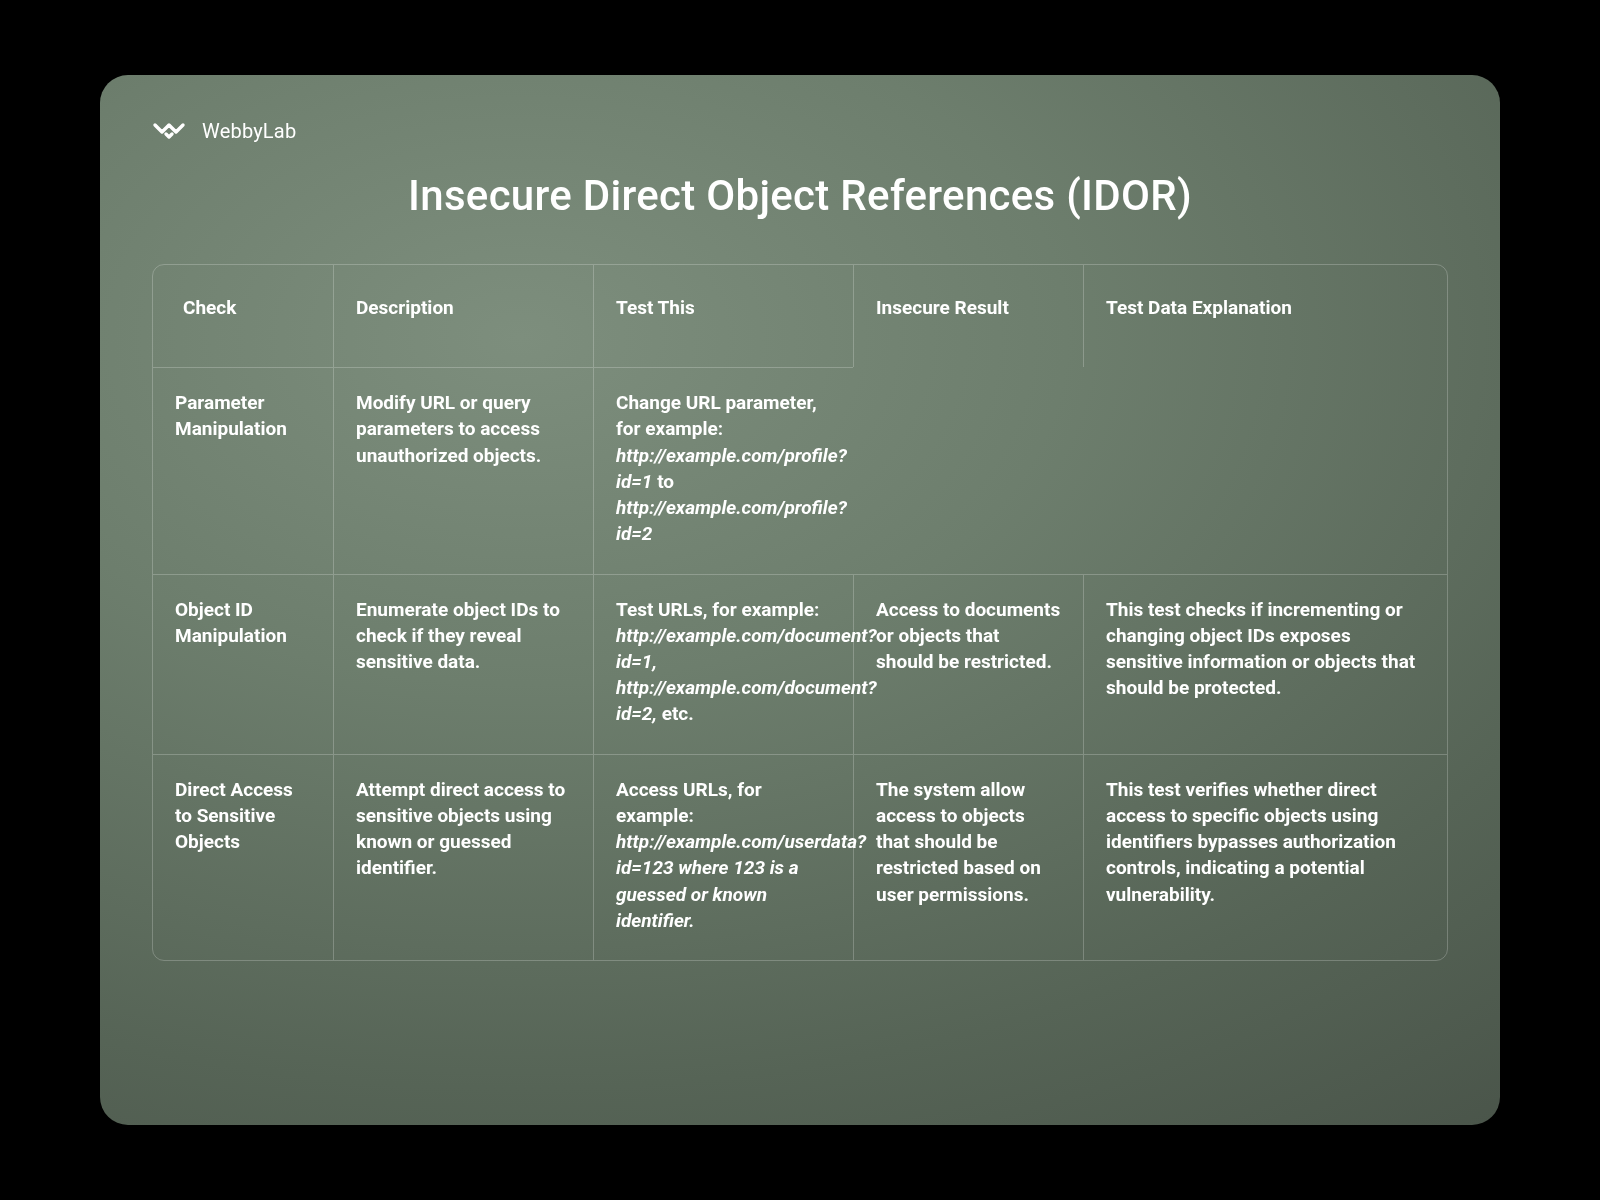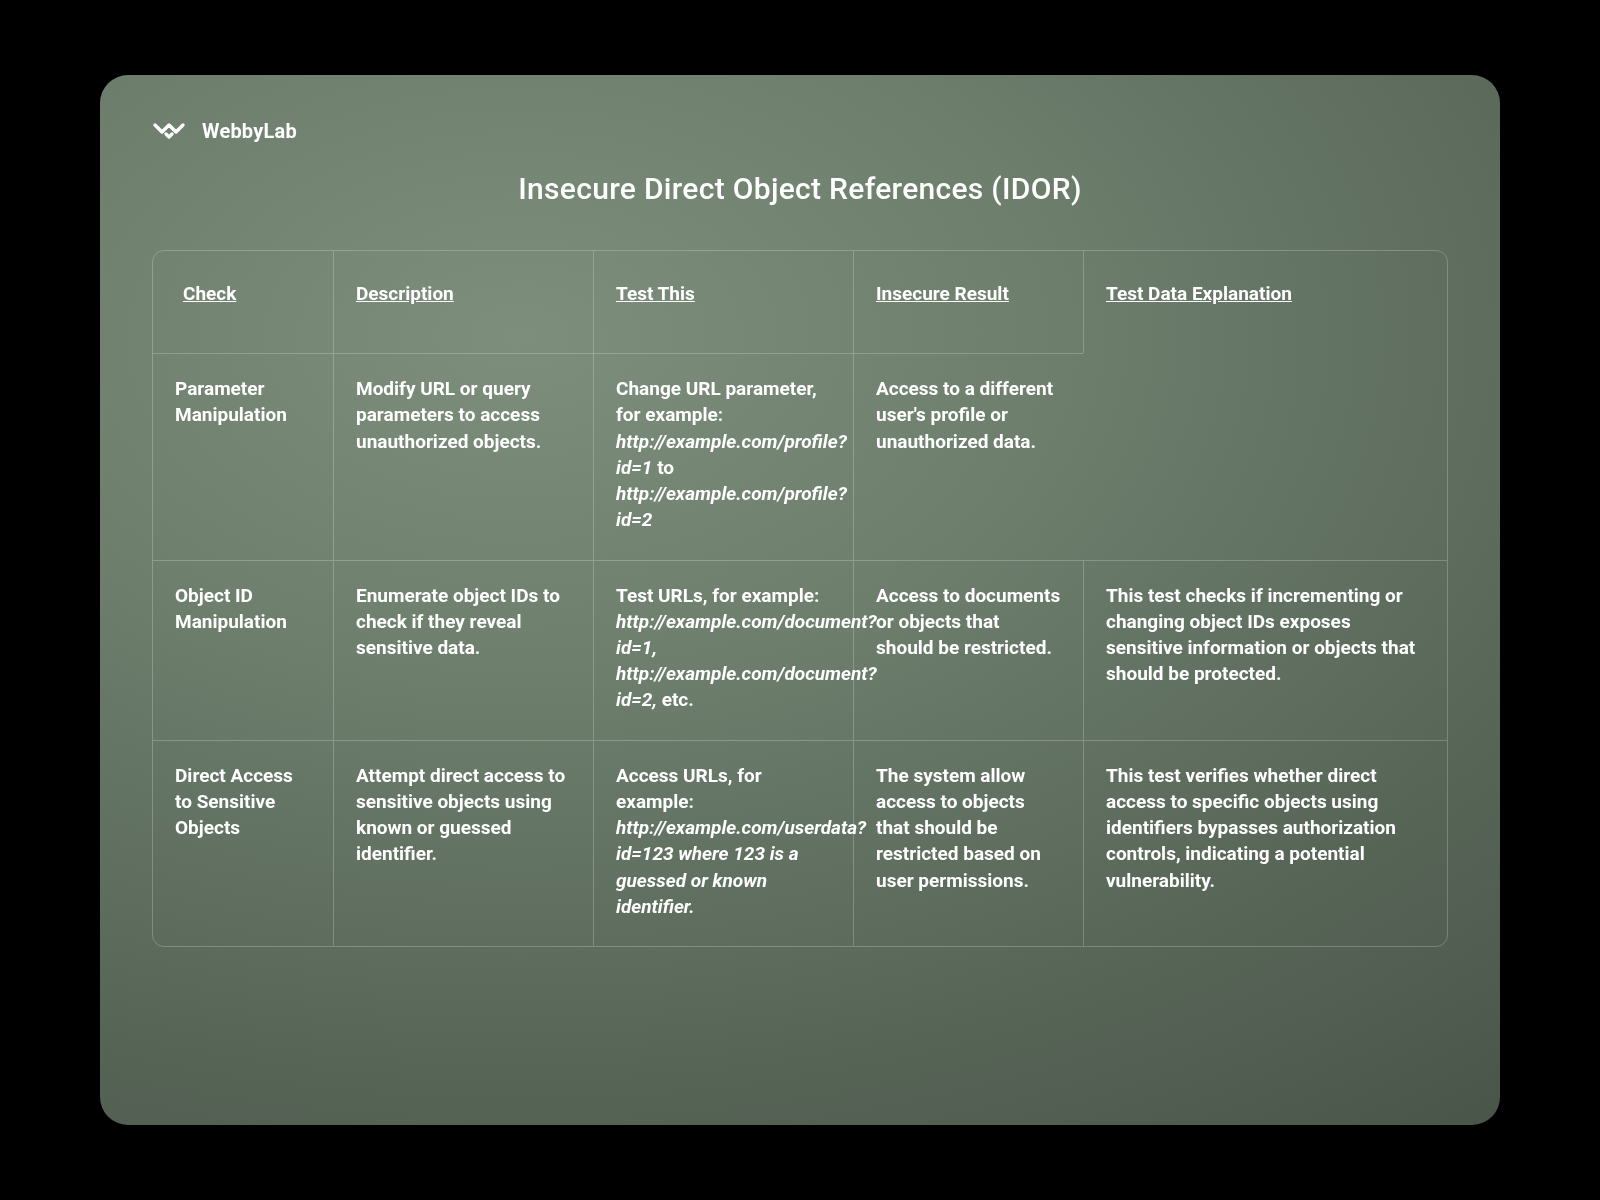--- a/index.html
+++ b/index.html
@@ -20,27 +20,27 @@
     padding: 44px 52px 52px 52px;
     color: #fff;
     position: relative;
     overflow: hidden;
   }
   .brand {
     display: flex;
     align-items: center;
     gap: 12px;
     font-size: 20px;
-    font-weight: 700;
+    font-weight: 400;
     letter-spacing: 0.2px;
   }
   .brand svg { display: block; }
   .title {
     text-align: center;
-    font-size: 30px;
+    font-size: 42px;
     font-weight: 500;
     margin-top: 28px;
     margin-bottom: 44px;
     letter-spacing: 0.3px;
   }
   .tbl {
     border: 1px solid rgba(255,255,255,0.22);
     border-radius: 12px;
     overflow: hidden;
   }
@@ -56,21 +56,20 @@
     line-height: 1.38;
     font-weight: 700;
   }
   .row .cell:first-child { border-left: none; }
   .row.head .cell {
     font-weight: 700;
     font-size: 19px;
     border-top: none;
     padding-top: 30px;
     padding-bottom: 46px;
-    text-decoration: underline;
   }
   .row.head .cell:first-child { padding-left: 30px; }
   .cell em { font-style: italic; }
 </style>
 </head>
 <body>
 
 <div class="card">
 
   <div class="brand">
@@ -91,21 +90,20 @@
       <div class="cell">Description</div>
       <div class="cell">Test This</div>
       <div class="cell">Insecure Result</div>
       <div class="cell">Test Data Explanation</div>
     </div>
 
     <div class="row">
       <div class="cell">Parameter Manipulation</div>
       <div class="cell">Modify URL or query parameters to access unauthorized objects.</div>
       <div class="cell">Change URL parameter, for example: <em>http://example.com/profile?id=1</em> to <em>http://example.com/profile?id=2</em></div>
-      <div class="cell">Access to a different user's profile or unauthorized data.</div>
     </div>
 
     <div class="row">
       <div class="cell">Object ID Manipulation</div>
       <div class="cell">Enumerate object IDs to check if they reveal sensitive data.</div>
       <div class="cell">Test URLs, for example: <em>http://example.com/document?id=1, http://example.com/document?id=2,</em> etc.</div>
       <div class="cell">Access to documents or objects that should be restricted.</div>
       <div class="cell">This test checks if incrementing or changing object IDs exposes sensitive information or objects that should be protected.</div>
     </div>
 

